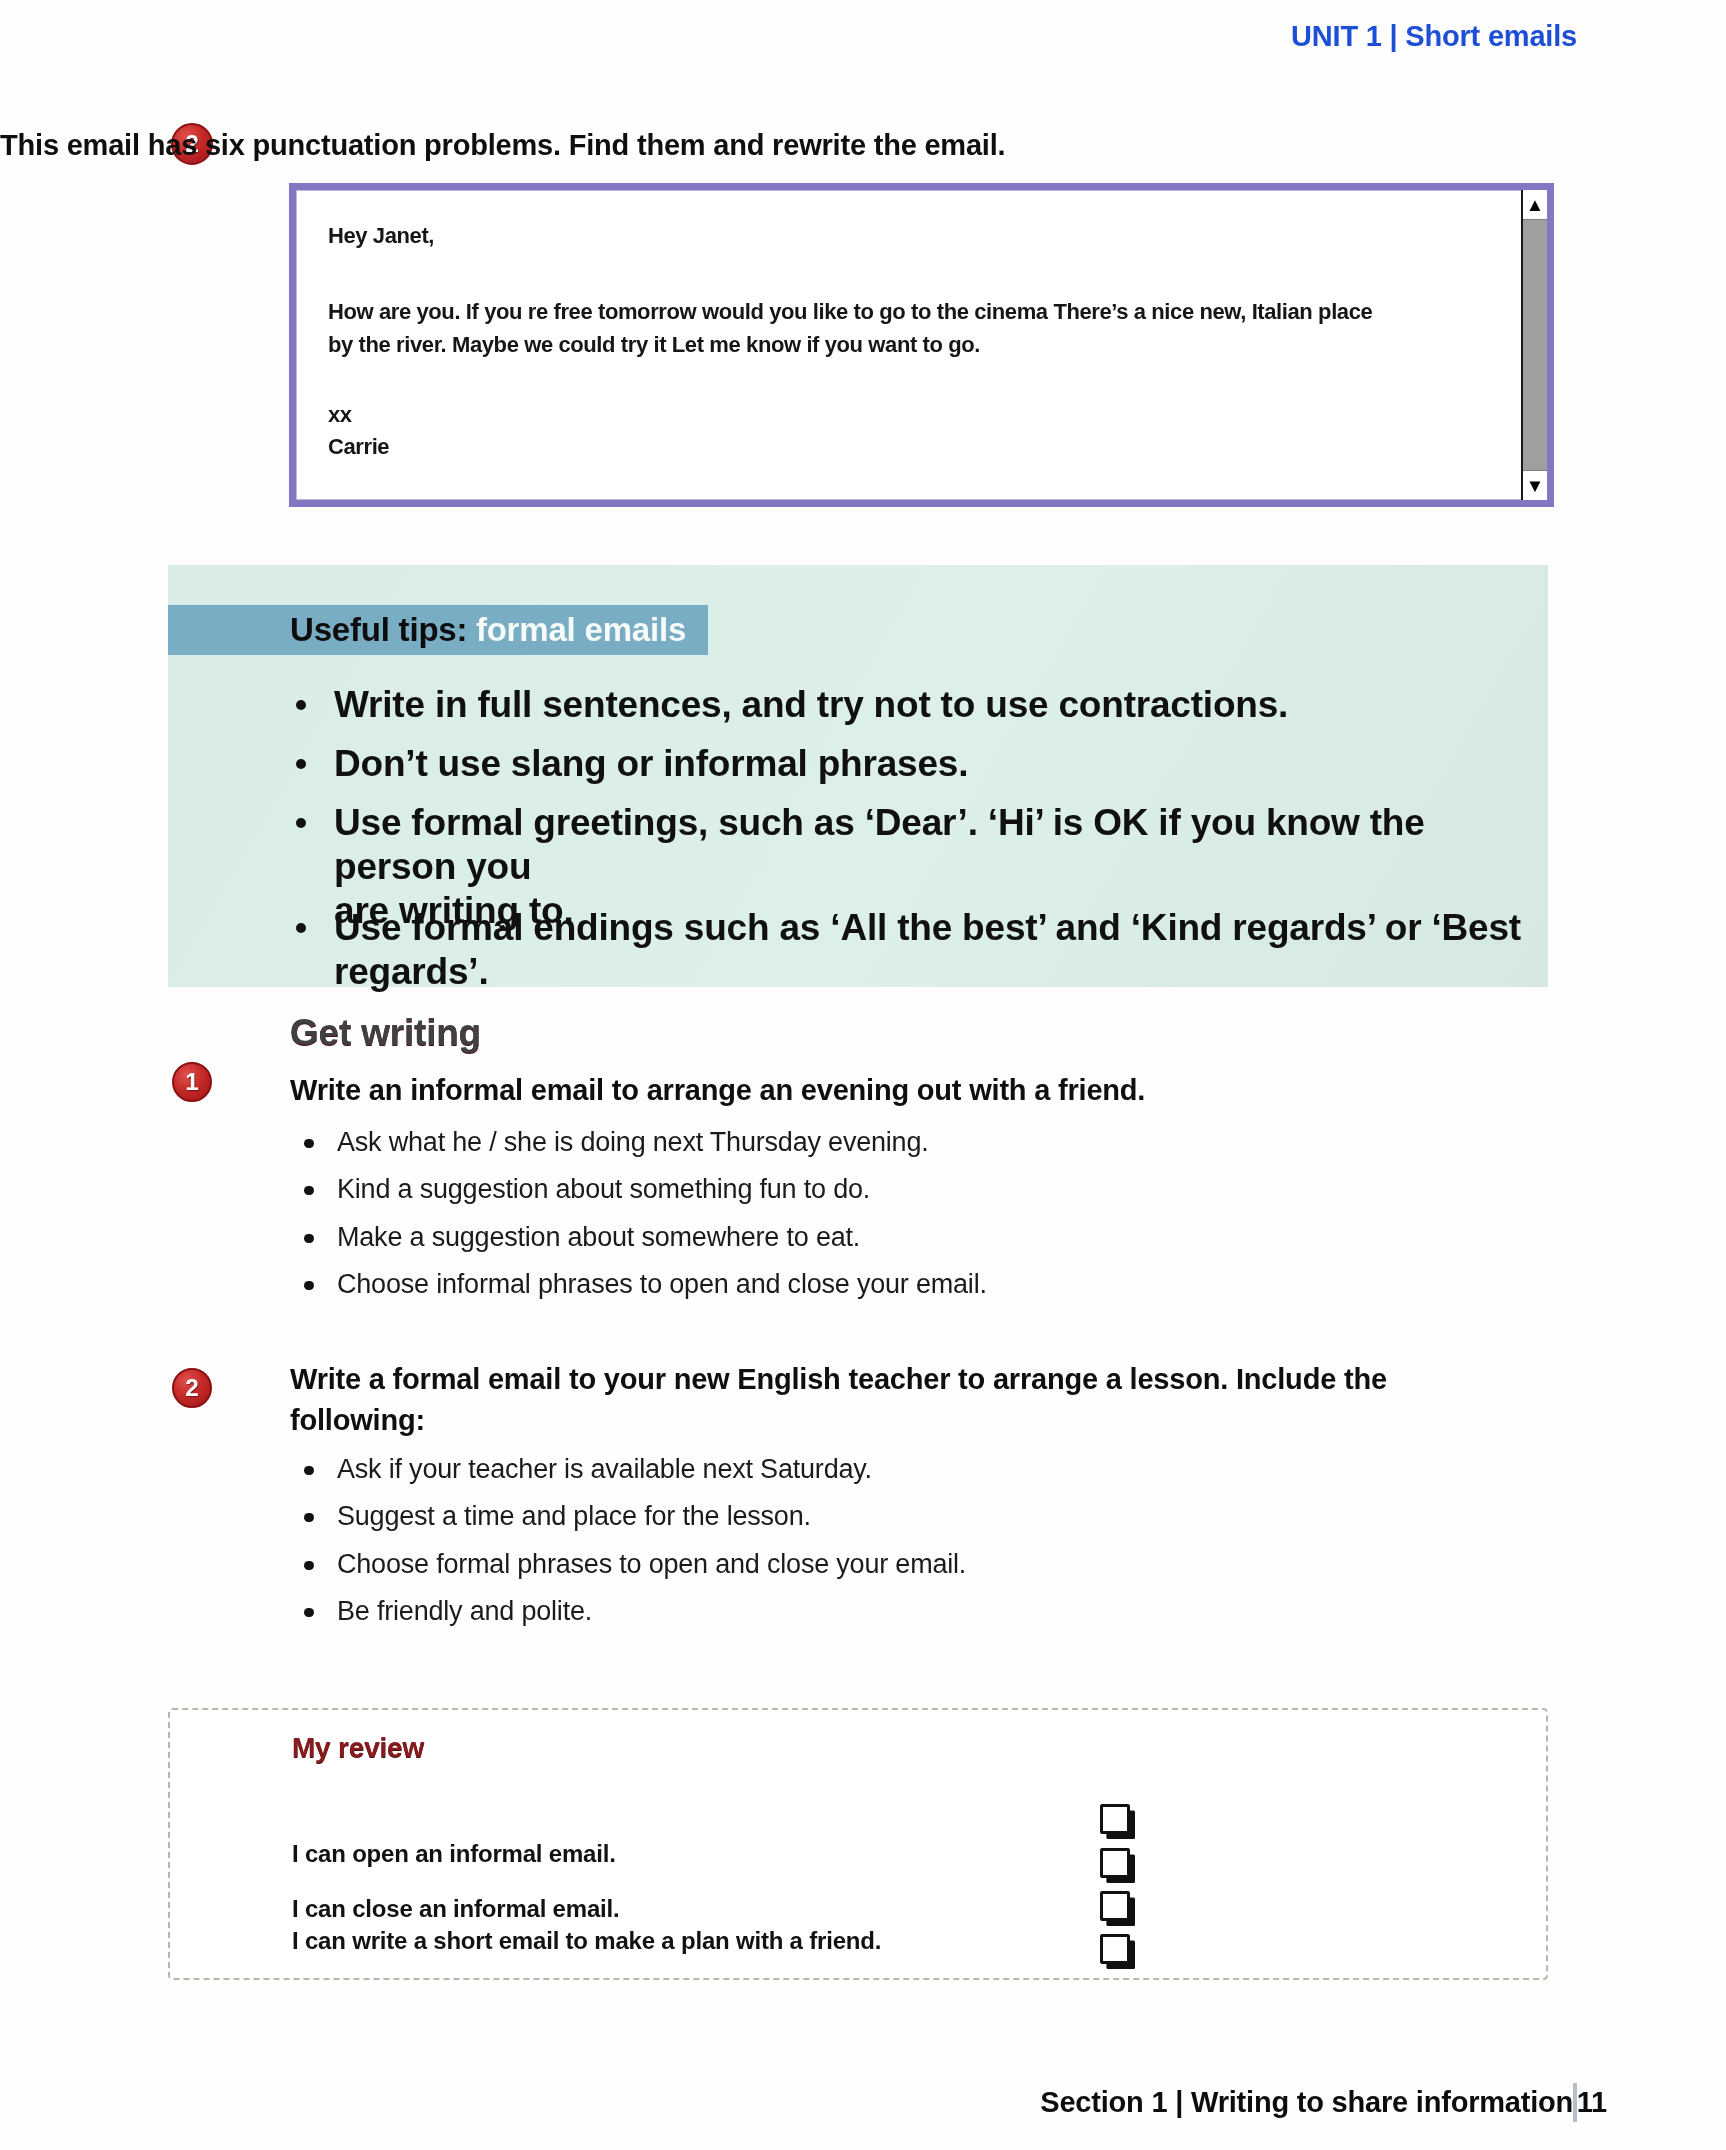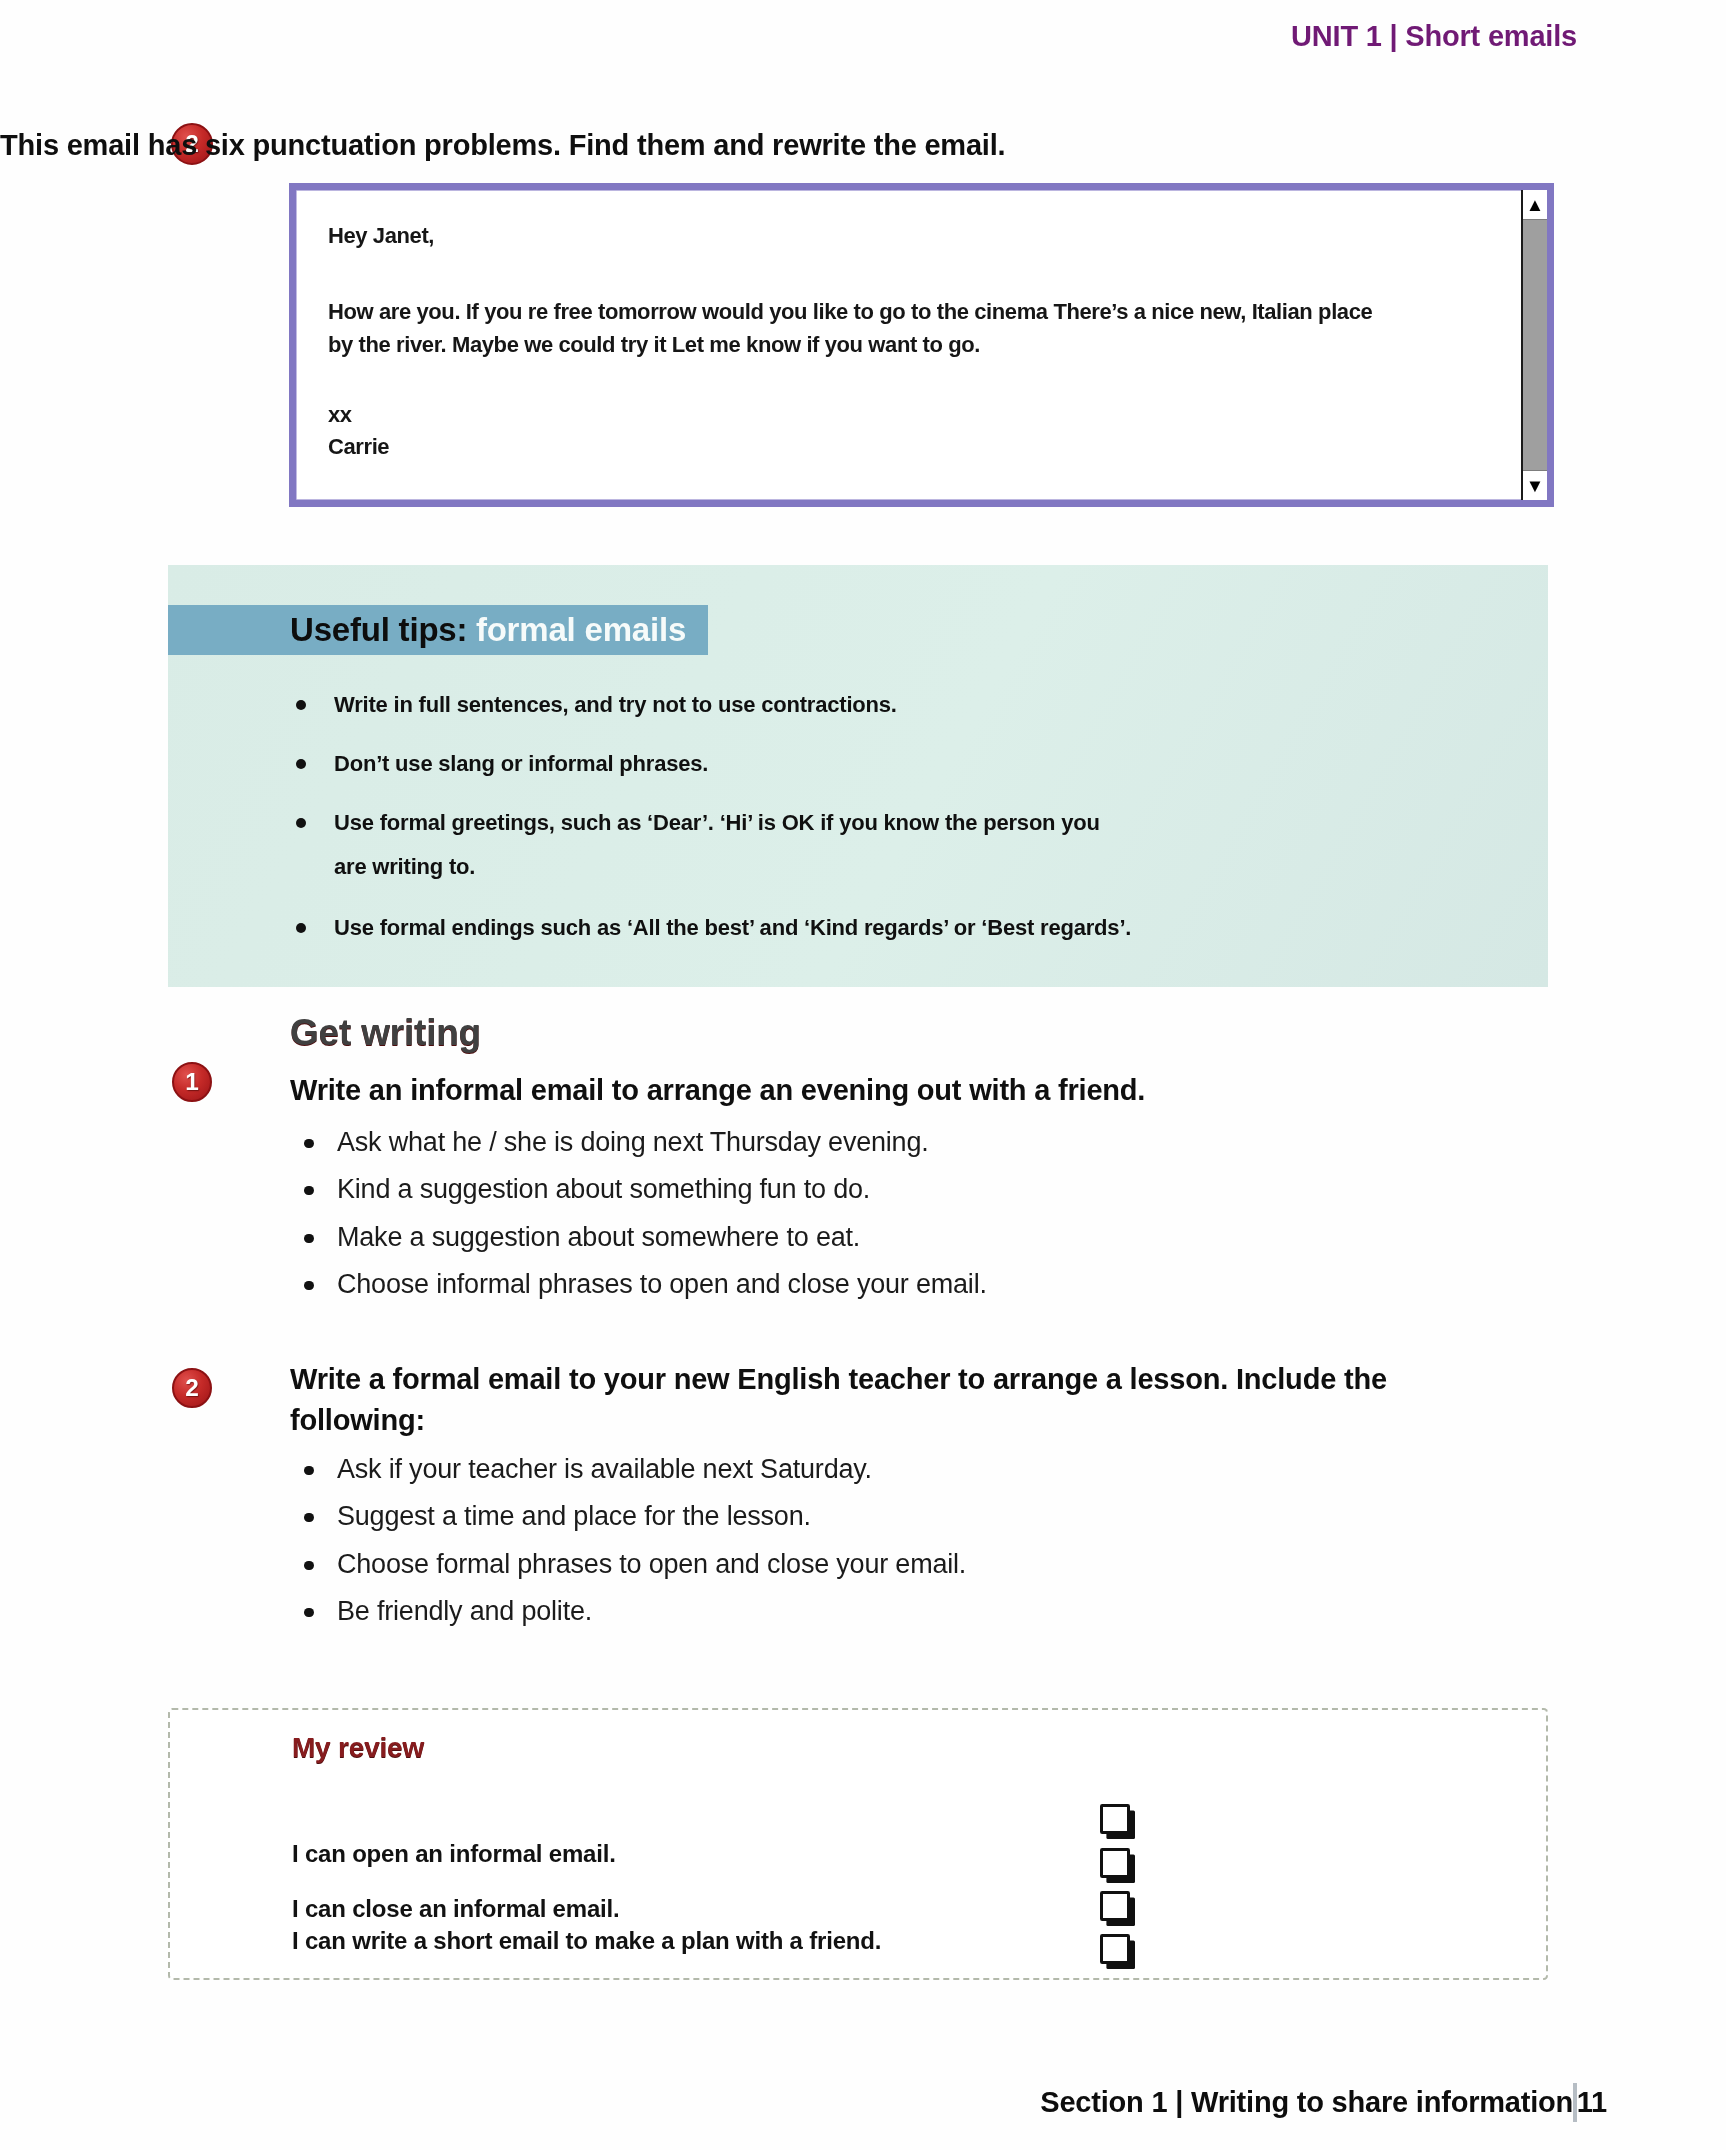--- a/index.html
+++ b/index.html
@@ -4,21 +4,21 @@
 <style>
   html,body { margin:0; padding:0; background:#e8e8e8; }
   .page {
     position:relative; width:1726px; height:2151px; background:#fefefe;
     font-family:"Liberation Sans","DejaVu Sans",sans-serif; color:#141414;
     letter-spacing:-0.2px; overflow:hidden; margin:0 auto;
   }
   .pre { white-space:pre-line; }
 
   
-  .unit-header { position:absolute; top:20px; right:149px; font-size:29px; font-weight:700; color:#701a75; }
+  .unit-header { position:absolute; top:20px; right:149px; font-size:29px; font-weight:700; color:#1d4ed8; }
 
   
   .badge {
     position:absolute; width:42px; height:42px; border-radius:50%;
     background:radial-gradient(circle at 35% 30%, #e0504d 0%, #c52a28 45%, #9c1417 100%);
     border:2.2px solid #8c1113; box-sizing:border-box;
     display:flex; align-items:center; justify-content:center;
     color:#fff; font-size:24.4px; font-weight:700; text-shadow:0.7px 1.4px 1.4px rgba(60,0,0,.6);
   }
 
@@ -42,21 +42,21 @@
   .scroll-btn.down { bottom:0; border-top:1.4px solid #7d7d7d; }
 
   
   .tips-panel { position:absolute; left:168px; top:565px; width:1380px; height:422px;
     background:linear-gradient(120deg,#d9ece6 0%, #dcefe9 55%, #d5e8e4 100%); }
   .tips-band { position:absolute; left:0; top:40px; width:540px; height:50px; background:#78adc4;
     display:flex; align-items:center; }
   .tips-band-text { margin-left:122px; font-size:33px; font-weight:700; color:#0d0d0d; }
   .tips-band-text .topic { color:#f6fbfa; margin-left:8.6px; }
   .tips-list { list-style:none; margin:0; padding:0; }
-  .tips-list li { position:absolute; left:121px; padding-left:45px; font-size:22px; font-weight:700; line-height:44px; color:#101010; max-width:1262px; }
+  .tips-list li { position:absolute; left:121px; padding-left:45px; font-size:37px; font-weight:700; line-height:44px; color:#101010; max-width:1262px; }
   .tips-list li::before { content:""; position:absolute; left:7.2px; top:17px; width:10px; height:10px; border-radius:50%; background:#111; }
   .tip-0 { top:118px; } .tip-1 { top:177px; } .tip-2 { top:236px; } .tip-3 { top:341px; }
 
   
   .gw-heading { position:absolute; left:290px; top:1012px; font-size:37px; font-weight:700; color:#404040; text-shadow:0 0.7px 0 #4d0d0e; }
   .ex-instr { position:absolute; left:290px; font-size:29px; font-weight:700; color:#0f0f0f; line-height:41px; }
   .plain-list { list-style:none; margin:0; padding:0; }
   .plain-list li { position:absolute; left:300px; padding-left:37px; font-size:27px; font-weight:400; color:#1b1b1b; }
   .plain-list li::before { content:""; position:absolute; left:4.3px; top:11.5px; width:9.3px; height:9.3px; border-radius:50%; background:#111; }
   .e1-0 { top:1127px; } .e1-1 { top:1174px; } .e1-2 { top:1222px; } .e1-3 { top:1269px; }

